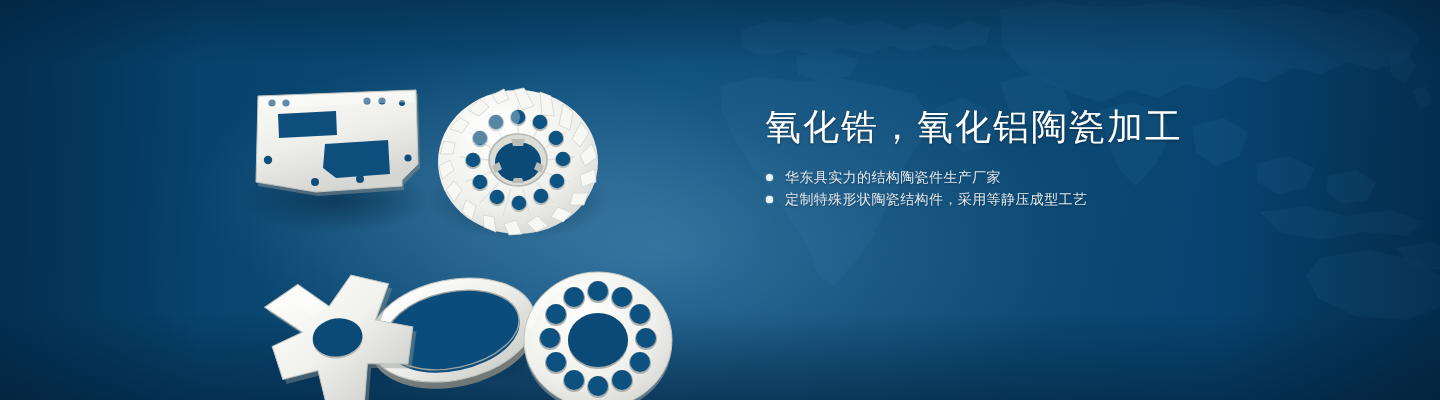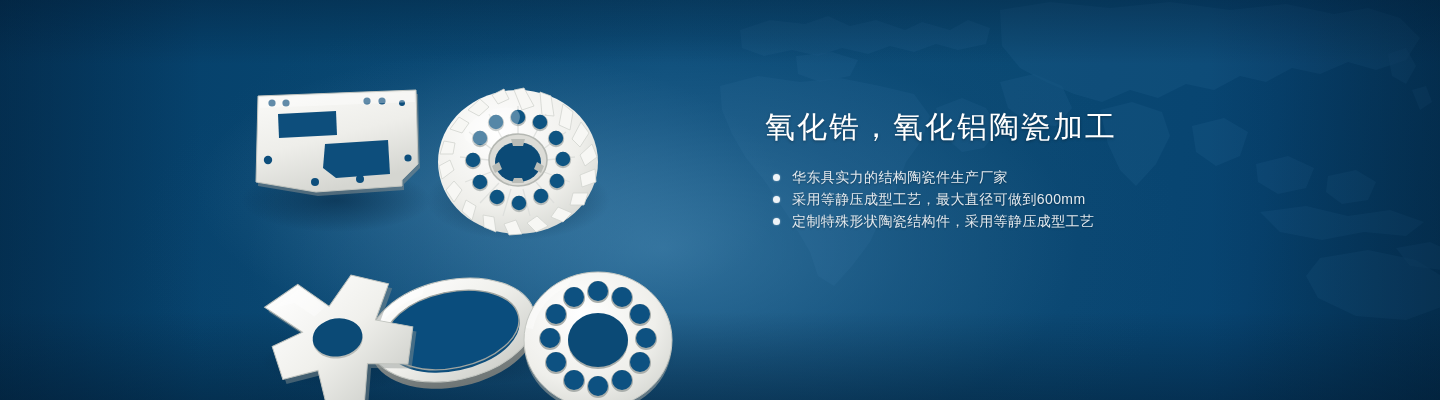--- a/index.html
+++ b/index.html
@@ -58,31 +58,31 @@
 
   
   .copy {
     position: absolute;
     left: 765px;
     top: 108px;
     width: 620px;
   }
   .headline {
     color: #ffffff;
-    font-size: 30px;
+    font-size: 36px;
     line-height: 38px;
     letter-spacing: 2px;
     font-weight: 400;
     margin: 0 0 20px 0;
     text-shadow: 0 1px 3px rgba(0,0,0,0.35);
     white-space: nowrap;
   }
   .bullets {
     list-style: none;
-    margin: 7px;
+    margin: 0;
     padding: 0;
   }
   .bullets li {
     position: relative;
     padding-left: 20px;
     color: #e3e9ee;
     font-size: 14px;
     line-height: 22px;
     letter-spacing: 0.4px;
     white-space: nowrap;
@@ -353,21 +353,20 @@
 
   <div class="copy">
     <h1 class="headline">氧化锆，氧化铝陶瓷加工</h1>
     <ul class="bullets">
       <li>
         <span class="dot"></span>
         <span>华东具实力的结构陶瓷件生产厂家</span>
       </li>
       <li>
         <span class="dot"></span>
-        <span>采用等静压成型工艺，最大直径可做到600mm</span>
       </li>
       <li>
         <span class="dot"></span>
         <span>定制特殊形状陶瓷结构件，采用等静压成型工艺</span>
       </li>
     </ul>
   </div>
 
 </div>
 

